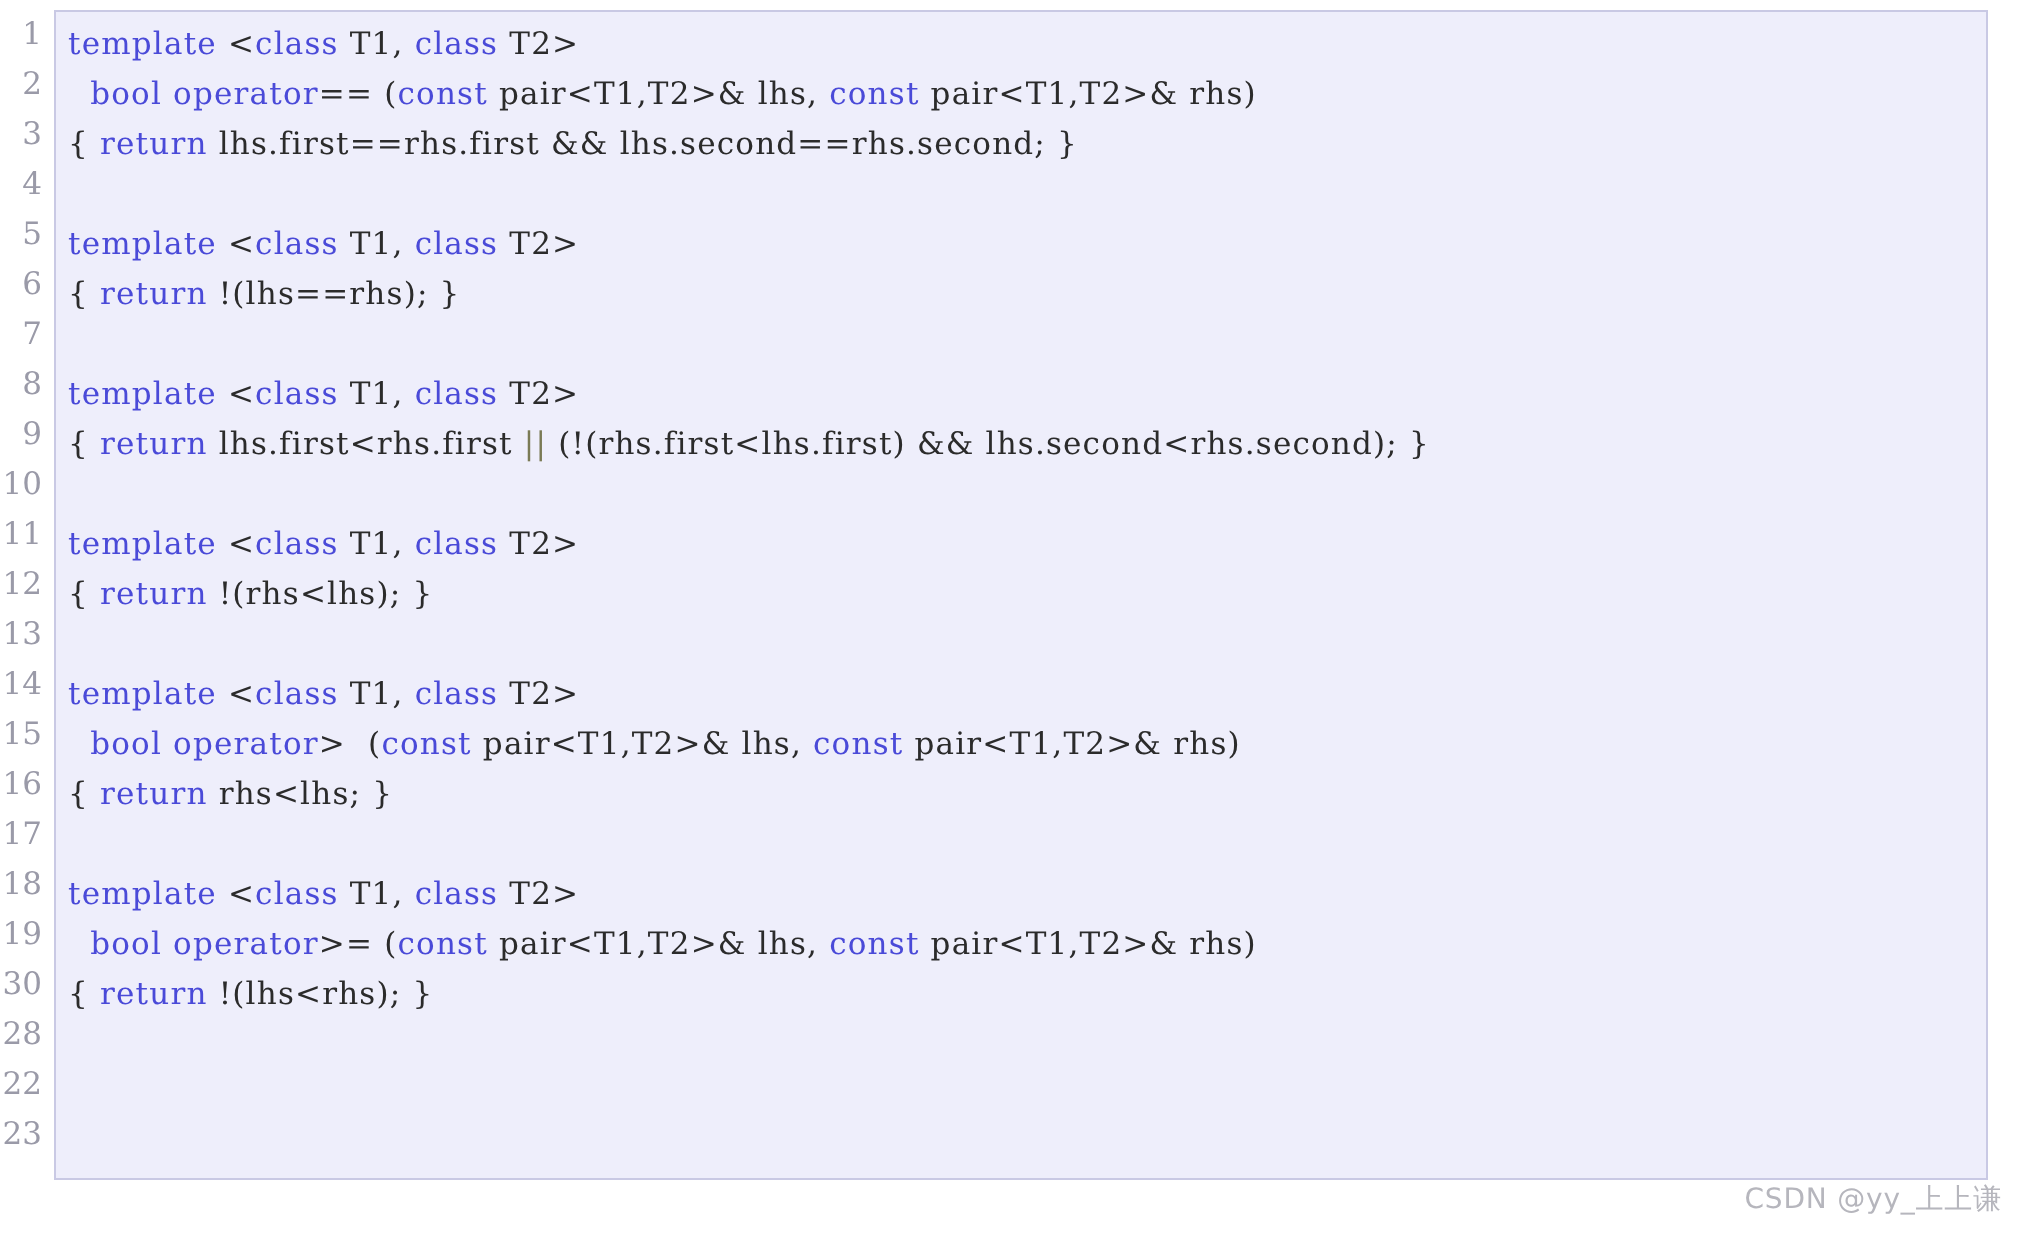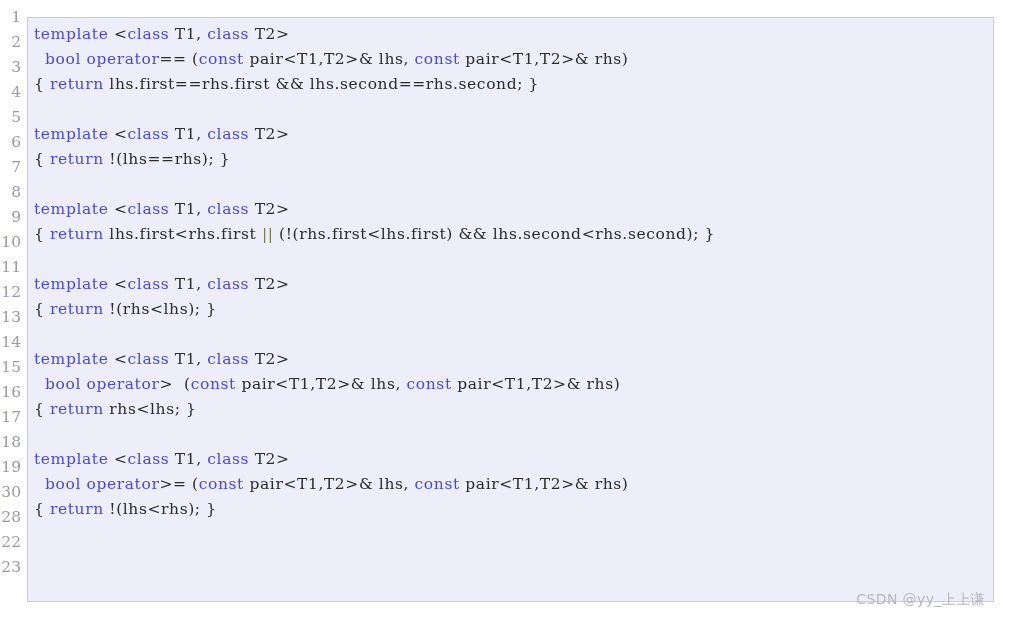--- a/index.html
+++ b/index.html
@@ -42,40 +42,39 @@
   }
 
   #code-area {
     flex: 1 1 auto;
     background: #eeeefb;
     border: 1px solid #c9c9e4;
     border-left: 1px solid #c9c9e4;
     box-sizing: border-box;
     padding: 4px 0 6px 6px;
     min-height: 585px;
-    margin-top: 12px;
   }
 
   .line {
     height: 25px;
     line-height: 25px;
     white-space: pre;
     font-family: "DejaVu Serif", "Liberation Serif", serif;
     font-size: 15.5px;
     letter-spacing: 0.6px;
     color: #2b2b2b;
   }
 
   .kw  { color: #4a4ad8; }
   .op  { color: #7a7a55; }
   .id  { color: #2b2b2b; }
 
   #watermark {
     position: absolute;
-    right: 30px;
+    right: 14px;
     bottom: 12px;
     color: #b6b6bd;
     font-family: "DejaVu Sans", "Liberation Sans", sans-serif;
     font-size: 14px;
     letter-spacing: 0.4px;
     user-select: none;
     text-align: center;
   }
 </style>
 </head>

